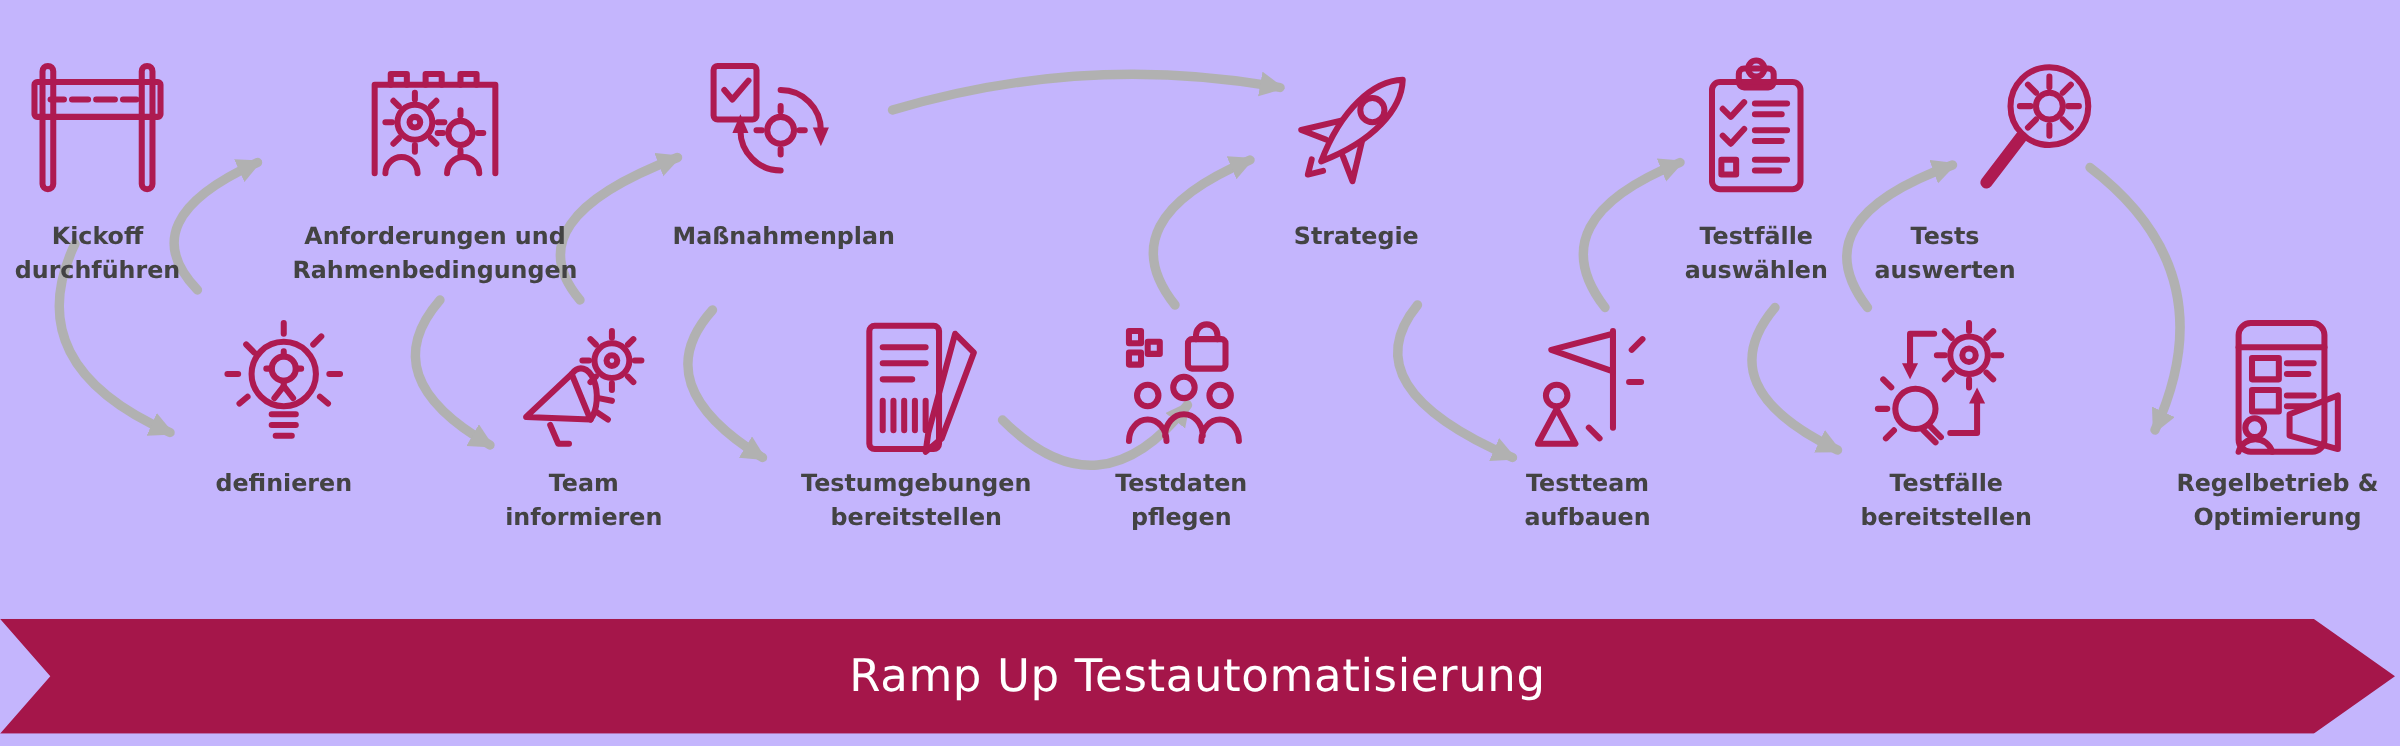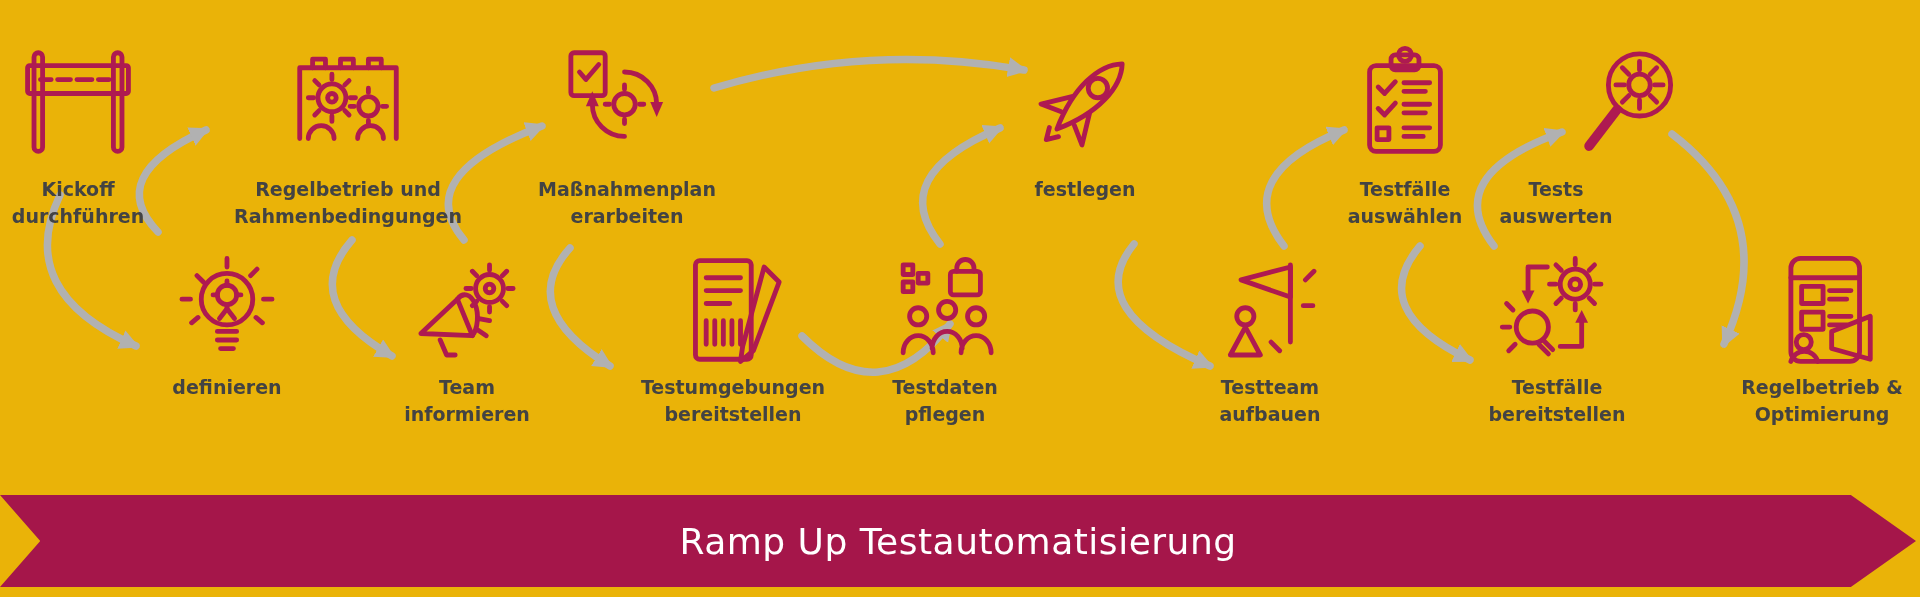--- a/index.html
+++ b/index.html
@@ -3,21 +3,21 @@
 <meta charset="utf-8">
 <style>
   :root{
     --icon:#AE1A51;
     --arrow:#B1B1B1;
     --labeltxt:#434343;
     --ribbon:#A5164A;
   }
   html,body{margin:0;padding:0;background:#000;}
   #stage{
-    position:relative;width:1920px;height:597px;background:#eab308;
+    position:relative;width:1920px;height:597px;background:#c4b5fd;
     overflow:hidden;font-family:"DejaVu Sans","Liberation Sans",sans-serif;
   }
   #arrowlayer{position:absolute;left:0;top:0;width:1920px;height:597px;}
   #arrowlayer path.a{fill:none;stroke:var(--arrow);stroke-width:7.5;stroke-linecap:round;}
   .iconbox{position:absolute;transform:translateX(-50%);}
   .iconbox svg{display:block;}
   .ic *{stroke:var(--icon);fill:none;stroke-width:4.5;stroke-linecap:round;stroke-linejoin:round;}
   .ic .f{fill:var(--icon);stroke:none;}
   .ic .thick{stroke-width:9;}
   .steplabel{
@@ -94,21 +94,21 @@
           <path d="M22,24 v-8 h12 v8 M48,24 v-8 h12 v8 M74,24 v-8 h12 v8"></path>
           <circle cx="40" cy="52" r="13"></circle>
           <circle cx="40" cy="52" r="4"></circle>
           <path d="M40,35 v-5 M40,69 v5 M23,52 h-5 M57,52 h5 M28,40 l-4,-4 M52,64 l4,4 M52,40 l4,-4 M28,64 l-4,4"></path>
           <circle cx="74" cy="60" r="9"></circle>
           <path d="M74,47 v-4 M74,73 v4 M61,60 h-4 M87,60 h4"></path>
           <path d="M18,90 a12,12 0 0 1 24,0 M64,90 a12,12 0 0 1 24,0"></path>
         </svg>
       </div>
       <div class="steplabel" style="left: 348px; top: 176px;">
-        <div>Regelbetrieb und</div>
+        <div>Anforderungen und</div>
         <div>Rahmenbedingungen</div>
       </div>
       <div class="iconbox" style="left: 467px; top: 252px;">
         <svg class="ic" width="118" height="118" viewBox="0 0 110 110">
           <path d="M12,76 L46,44 L60,78 Z"></path>
           <path d="M46,44 A10,18 0 0 1 60,78"></path>
           <path d="M30,82 l6,14 h8"></path>
           <circle cx="76" cy="34" r="13"></circle>
           <circle cx="76" cy="34" r="4"></circle>
           <path d="M76,17 v-5 M76,51 v5 M59,34 h-5 M93,34 h5 M64,22 l-4,-4 M88,46 l4,4 M88,22 l4,-4 M64,46 l-4,4"></path>
@@ -126,21 +126,20 @@
           <path class="f" d="M86,56 L92,70 L98,56 Z"></path>
           <path class="f" d="M26,60 L32,46 L38,60 Z"></path>
           <rect x="12" y="10" width="32" height="40" rx="3"></rect>
           <path d="M20,28 l6,7 12,-14"></path>
           <circle cx="62" cy="58" r="10"></circle>
           <path d="M62,44 v-4 M62,72 v4 M48,58 h-4 M76,58 h4"></path>
         </svg>
       </div>
       <div class="steplabel" style="left: 627px; top: 176px;">
         <div>Maßnahmenplan</div>
-        <div>erarbeiten</div>
       </div>
       <div class="iconbox" style="left: 733px; top: 252px;">
         <svg class="ic" width="118" height="118" viewBox="0 0 110 110">
           <rect x="20" y="8" width="52" height="92" rx="4"></rect>
           <path d="M30,24 h32 M30,36 h32 M30,48 h22"></path>
           <path d="M30,64 v22 M38,64 v22 M46,64 v22 M54,64 v22 M62,64 v22"></path>
           <path d="M84,14 L98,28 L74,92 L62,102 L64,88 Z"></path>
         </svg>
       </div>
       <div class="steplabel" style="left: 733px; top: 374px; text-align: center;">
@@ -168,21 +167,21 @@
         <svg class="ic" width="118" height="118" viewBox="0 0 110 110">
           <g transform="rotate(45 55 55)">
             <path d="M55,6 C70,22 72,54 55,92 C38,54 40,22 55,6 Z"></path>
             <circle cx="55" cy="38" r="9"></circle>
             <path d="M44,60 L28,86 L46,78 M66,60 L82,86 L64,78"></path>
             <path d="M49,96 l6,10 6,-10"></path>
           </g>
         </svg>
       </div>
       <div class="steplabel" style="left: 1085px; top: 176px;">
-        <div>festlegen</div>
+        <div>Strategie</div>
       </div>
       <div class="iconbox" style="left: 1270px; top: 252px;">
         <svg class="ic" width="118" height="118" viewBox="0 0 110 110">
           <path d="M74,12 V84"></path>
           <path d="M74,14 L28,26 L74,42 Z"></path>
           <circle cx="32" cy="60" r="8"></circle>
           <path d="M18,96 L32,70 L46,96 Z"></path>
           <path d="M56,84 l8,8 M88,26 l8,-8 M86,50 h9"></path>
         </svg>
       </div>

